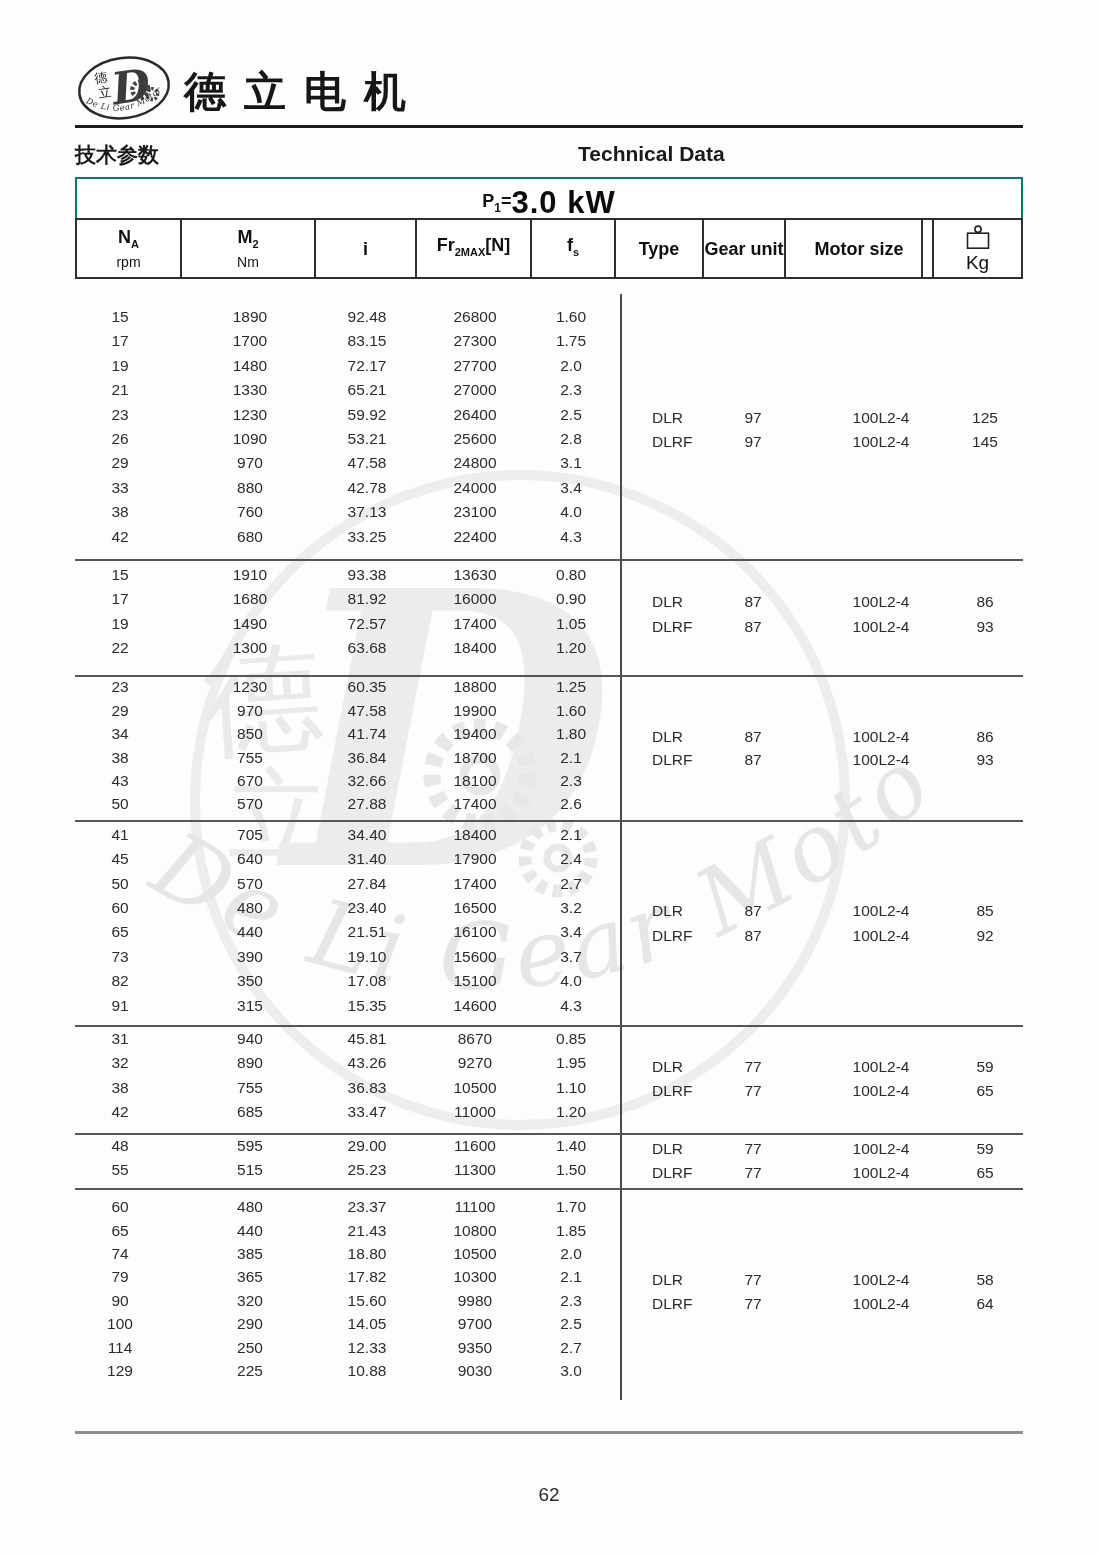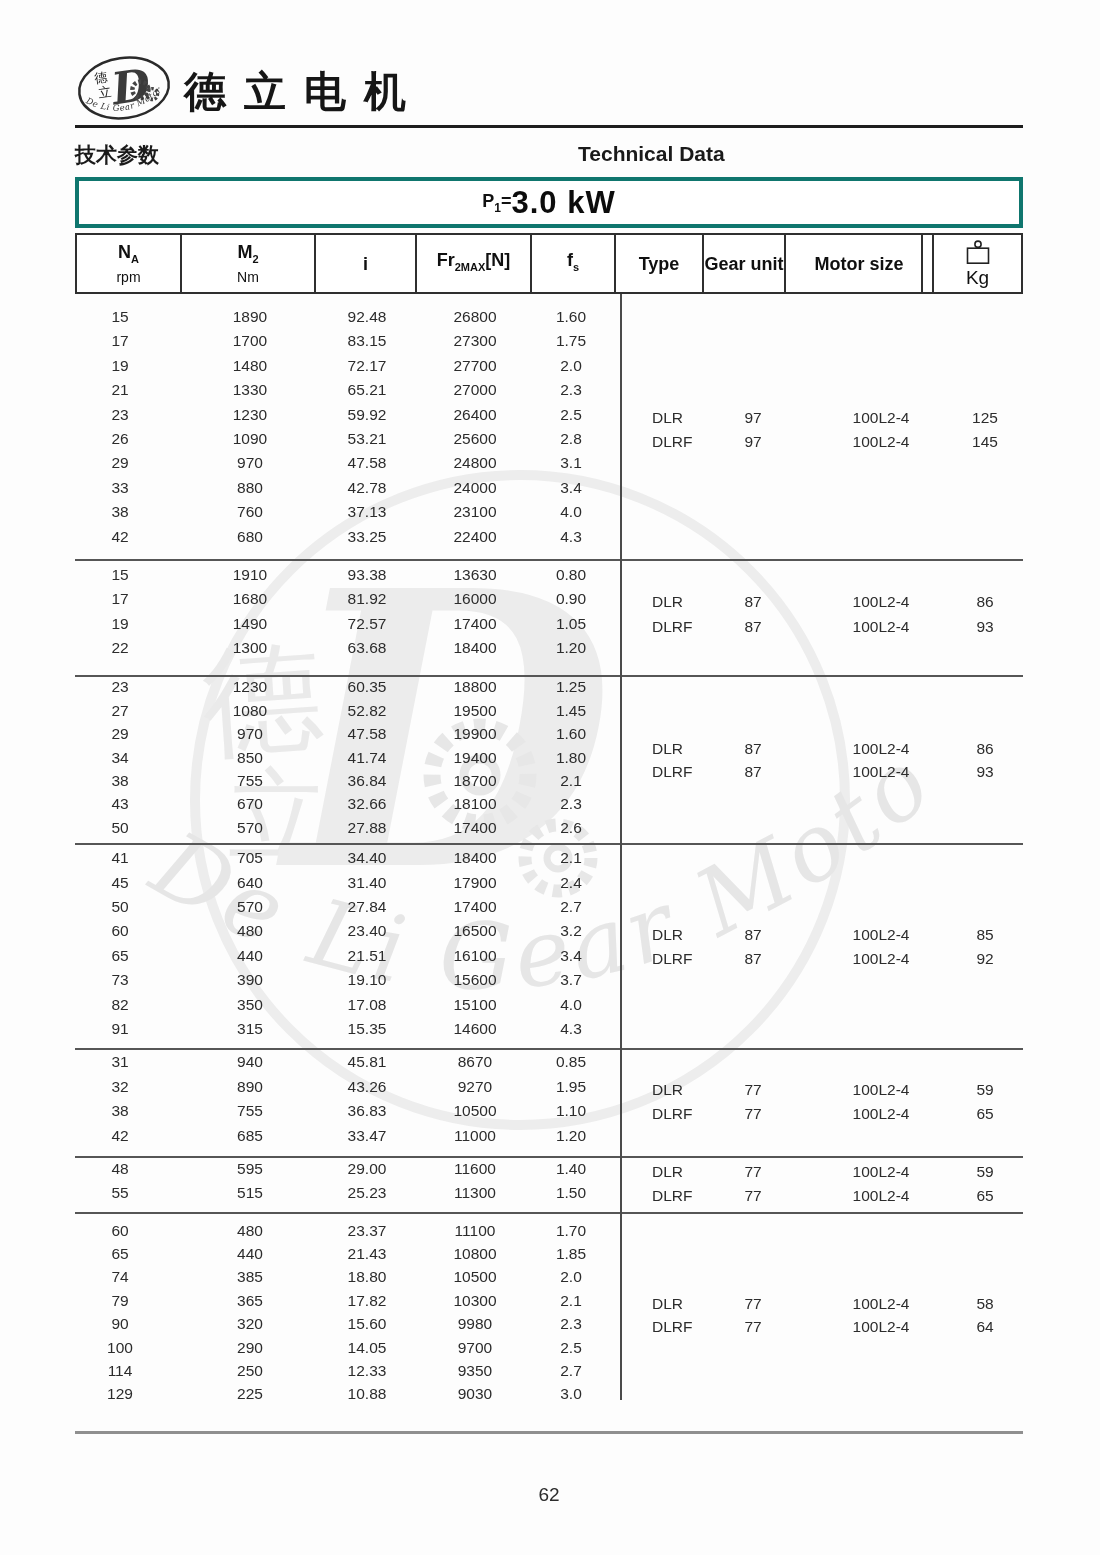--- a/index.html
+++ b/index.html
@@ -9,27 +9,27 @@
   .content { position:absolute; inset:0; z-index:1; }
 
   
   .logo { position:absolute; left:70px; top:52px; }
   .brand-zh { position:absolute; left:184px; top:64px; font-family:"DejaVu Serif", serif; font-weight:bold; font-size:42px; letter-spacing:18px; color:#161616; }
   .top-rule { position:absolute; left:75px; top:125px; width:948px; height:3px; background:#1d1d1d; }
   .title-zh { position:absolute; left:75px; top:141px; font-size:21px; font-weight:bold; color:#1a1a1a; }
   .title-en { position:absolute; left:578px; top:142px; font-size:21px; font-weight:bold; color:#1a1a1a; }
 
   
-  .power-box { position:absolute; left:75px; top:177px; width:948px; height:51px; border:4px solid #0f766e; background:#fff; display:flex; align-items:center; justify-content:center; }
+  .power-box { position:absolute; left:75px; top:177px; width:948px; height:51px; border:2px solid #0f766e; background:#fff; display:flex; align-items:center; justify-content:center; }
   .power-prefix { font-size:18px; font-weight:bold; color:#111; }
   .power-prefix sub { font-size:12px; }
   .power-value { font-size:31px; font-weight:800; color:#0c0c0c; letter-spacing:1px; }
 
   
-  .thead { position:absolute; left:75px; top:233px; width:948px; height:61px; display:flex; border:2px solid #2f2f2f; background:#fff; }
+  .thead { position:absolute; left:75px; top:218px; width:948px; height:61px; display:flex; border:2px solid #2f2f2f; background:#fff; }
   .th { border-left:2px solid #2f2f2f; display:flex; flex-direction:column; align-items:center; justify-content:center; color:#101010; position:relative; }
   .th:first-child { border-left:none; }
   .th-main { font-size:18px; font-weight:bold; line-height:20px; white-space:nowrap; }
   .th-main sub { font-size:11px; font-weight:bold; }
   .th-unit { font-size:14px; line-height:16px; }
   .w0{width:103px}.w1{width:134px}.w2{width:101px}.w3{width:115px}.w4{width:84px}
   .w5{width:88px}.w6{width:82px}.w7{width:148px}.w8{flex:1}
   .w7::after { content:""; position:absolute; right:9px; top:0; bottom:0; width:2px; background:#2f2f2f; }
   .kg-label { font-size:19px; font-weight:normal; line-height:18px; margin-top:1px; }
 
@@ -293,27 +293,20 @@
           <div class="group">
             <div class="g-left">
               <div class="d-row">
                 <div class="d-cell c0">23</div>
                 <div class="d-cell c1">1230</div>
                 <div class="d-cell c2">60.35</div>
                 <div class="d-cell c3">18800</div>
                 <div class="d-cell c4">1.25</div>
               </div>
               <div class="d-row">
-                <div class="d-cell c0">27</div>
-                <div class="d-cell c1">1080</div>
-                <div class="d-cell c2">52.82</div>
-                <div class="d-cell c3">19500</div>
-                <div class="d-cell c4">1.45</div>
-              </div>
-              <div class="d-row">
                 <div class="d-cell c0">29</div>
                 <div class="d-cell c1">970</div>
                 <div class="d-cell c2">47.58</div>
                 <div class="d-cell c3">19900</div>
                 <div class="d-cell c4">1.60</div>
               </div>
               <div class="d-row">
                 <div class="d-cell c0">34</div>
                 <div class="d-cell c1">850</div>
                 <div class="d-cell c2">41.74</div>

